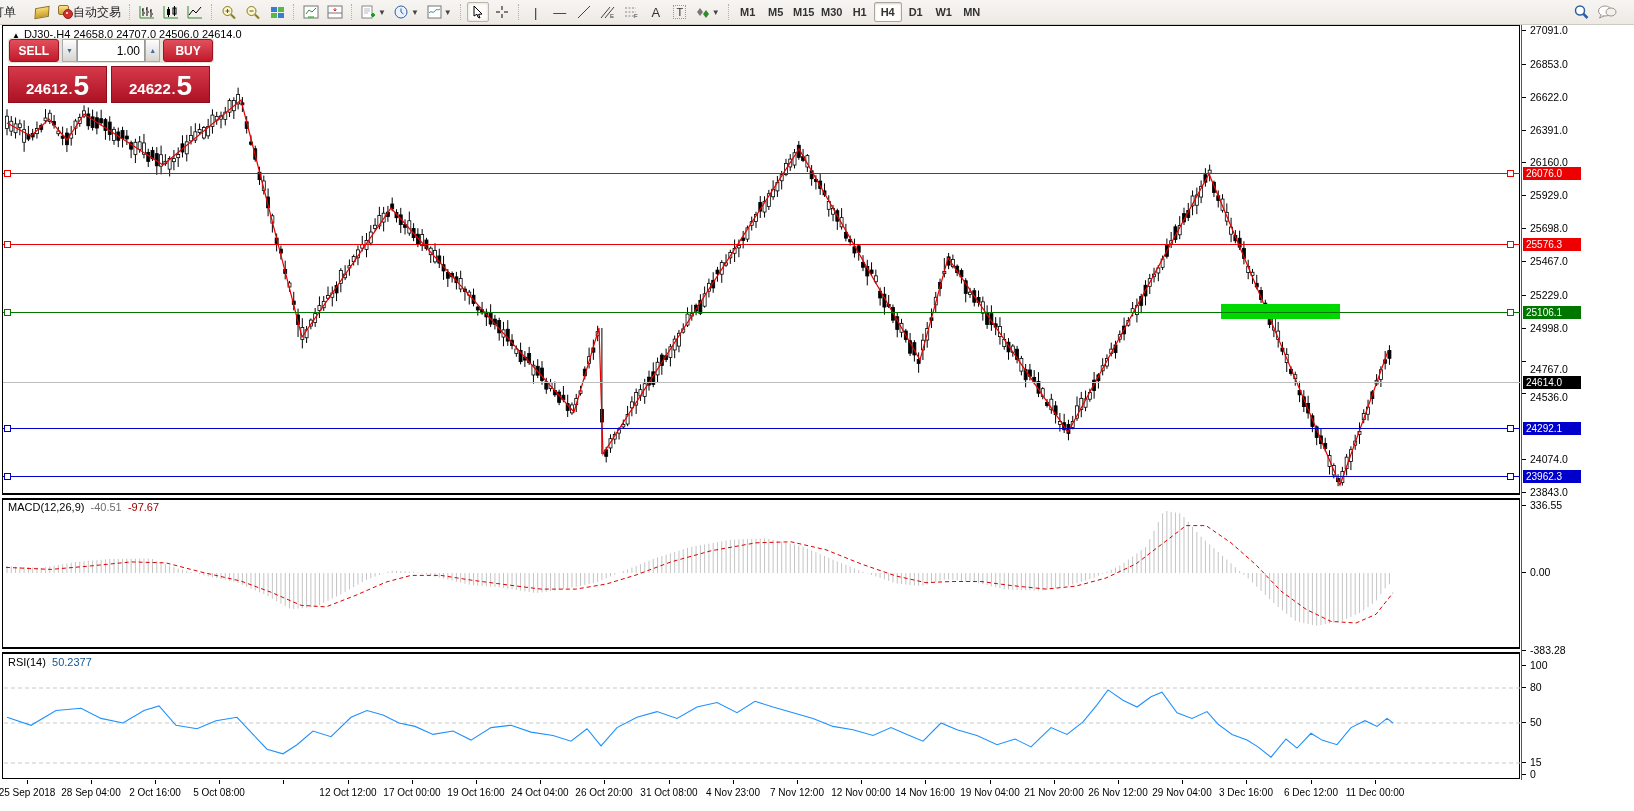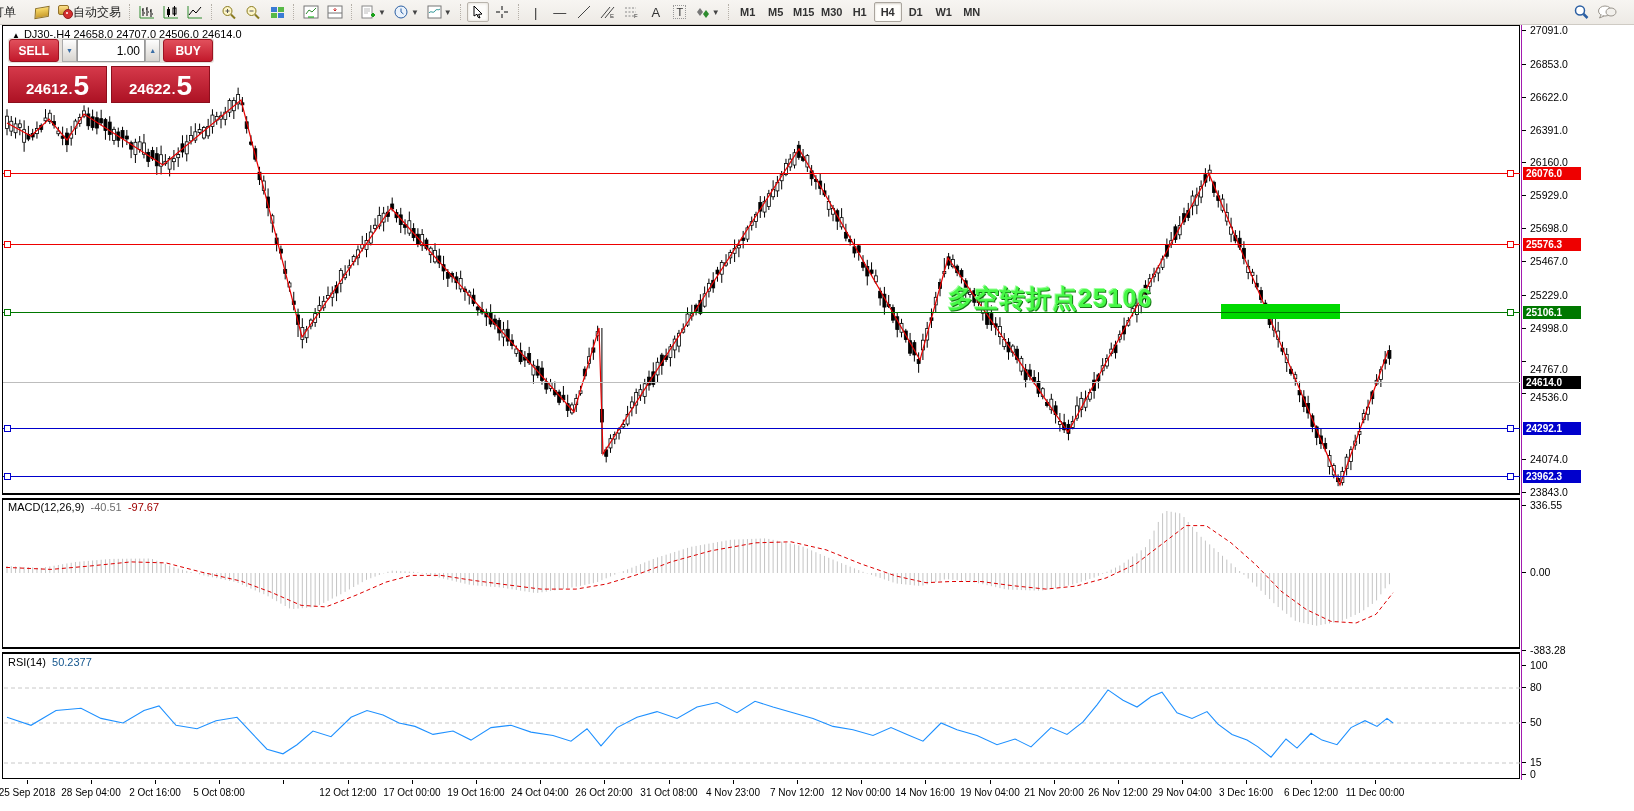--- a/index.html
+++ b/index.html
@@ -35,21 +35,21 @@
   #panel-rsi{top:653px;height:126px;}
   .splitter{position:absolute;left:2px;width:1518px;height:5px;background:#fff;
             border-top:1px solid #000;border-bottom:1px solid #000;box-sizing:border-box;}
   #split1{top:494px;} #split2{top:648px;}
   #time-axis{position:absolute;left:0;top:780px;width:1634px;height:31px;background:#fff;}
   #price-axis{position:absolute;left:1521px;top:25px;width:113px;height:755px;background:#fff;
               border-left:1px solid #a21caf;box-sizing:border-box;}
   .panel svg{position:absolute;left:0;top:0;pointer-events:none;}
   .lvl{position:absolute;left:3px;width:1517px;height:1px;}
   .handle{position:absolute;width:5px;height:5px;background:#fff;border:1px solid #000;box-sizing:content-box;}
-  .ptag{position:absolute;left:1px;height:13px;min-width:52px;color:#fff;font-size:10px;font-weight:bold;
+  .ptag{position:absolute;left:1px;height:13px;min-width:52px;color:#fff;font-size:10px;font-weight:normal;
         line-height:13px;padding:0 3px;}
   .tick-label{position:absolute;left:8px;font-size:10.5px;color:#000;white-space:nowrap;}
   .tick-dash{position:absolute;left:0;width:4px;height:1px;background:#000;}
   .tlabel{position:absolute;top:7px;width:80px;margin-left:-40px;text-align:center;font-size:10px;color:#000;white-space:nowrap;}
   .tmark{position:absolute;top:0;width:1px;height:4px;background:#000;}
   #chart-title{position:absolute;left:12px;top:28px;font-size:11px;color:#000;}
   #chart-title .tri{font-size:8px;margin-right:4px;}
   .ind-label{position:absolute;left:8px;font-size:11px;color:#000;}
   
   #trade-panel{position:absolute;left:8px;top:38px;width:206px;}
@@ -1359,21 +1359,20 @@
   <div class="ind-label" style="top:501px">
     <span>MACD(12,26,9)</span>
     <span style="color:#6e6e6e">&nbsp;<span>-40.51</span></span>
     <span style="color:#a00000">&nbsp;<span>-97.67</span></span>
   </div>
   <div class="ind-label" style="top:656px">
     <span>RSI(14)</span>
     <span style="color:#14568e">&nbsp;<span>50.2377</span></span>
   </div>
 
-  <div id="annotation">多空转折点25106</div>
   <div id="green-box"></div>
 
   <div id="trade-panel">
     <div id="tp-row1">
       <div class="tp-btn">SELL</div>
       <div class="spin" style="margin-left:3px">▼</div>
       <input id="lot-input" value="1.00" style="">
       <div class="spin" style="margin-right:3px">▲</div>
       <div class="tp-btn">BUY</div>
     </div>

